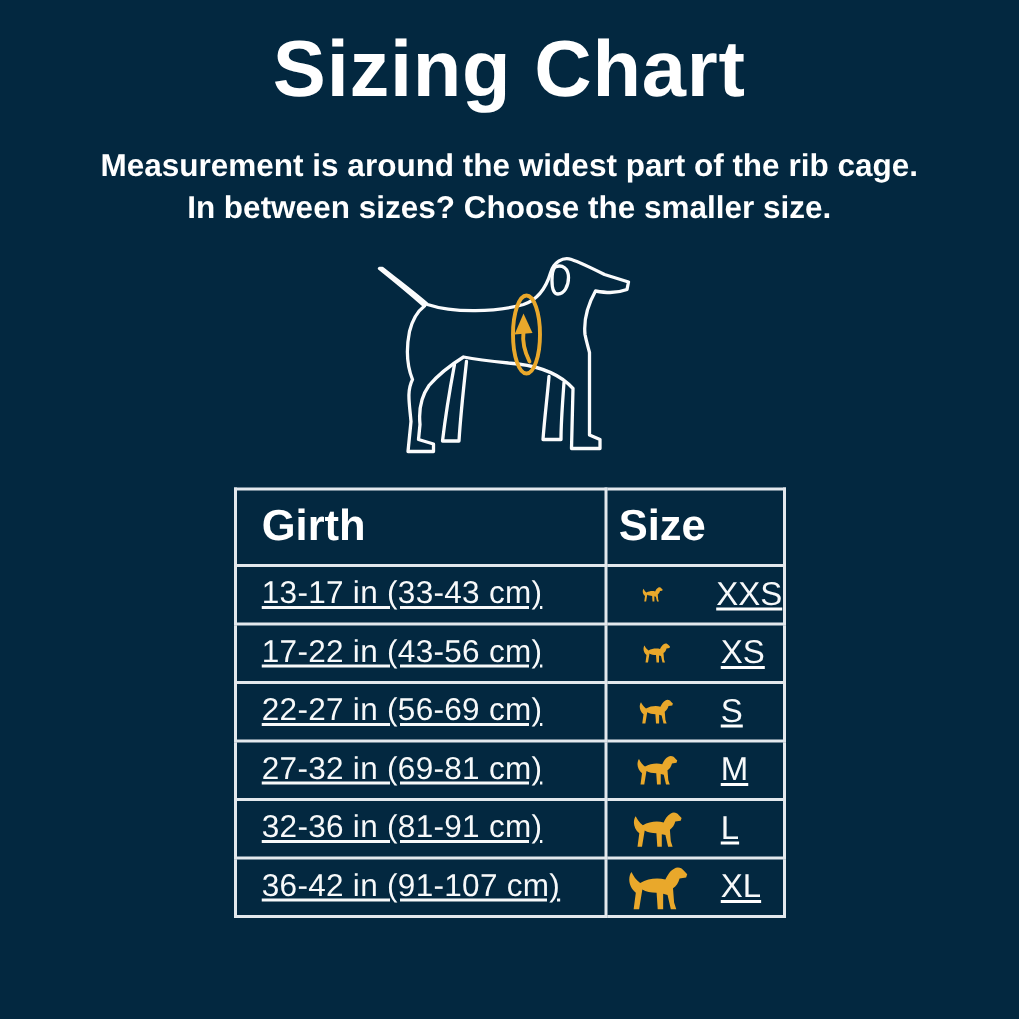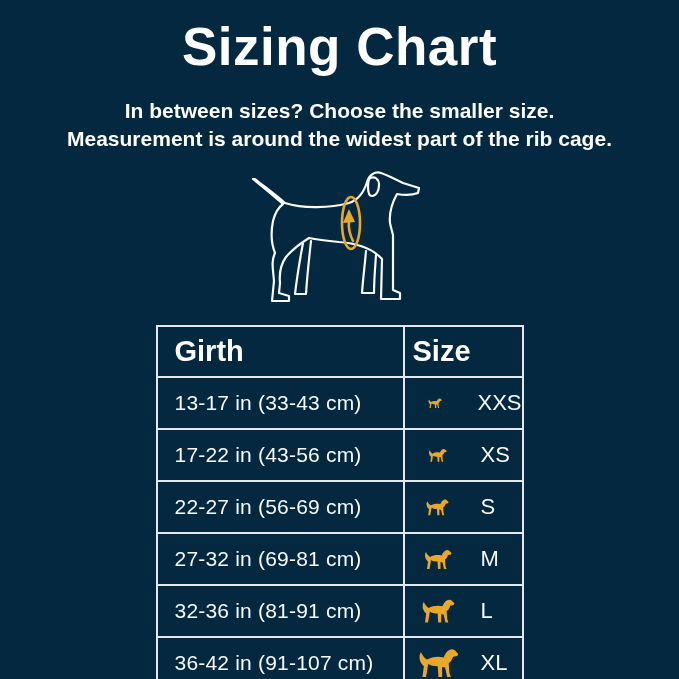--- a/index.html
+++ b/index.html
@@ -29,21 +29,21 @@
     table-layout: fixed;
   }
   table.size-table th, table.size-table td {
     border: 2px solid #e3e8ed;
     vertical-align: middle;
   }
   col.col-girth { width: 247px; }
   col.col-size  { width: 119px; }
   th { height: 51px; text-align: left; font-size: 29px; font-weight: 700; padding-left: 17px; }
   th.size-h { padding-left: 8px; }
-  td { height: 52px; }
+  td { height: 39px; text-decoration: underline; }
   td.girth-cell { font-size: 21px; font-weight: 400; padding-left: 17px; color: #f7f9fa; letter-spacing: 0.2px; }
   td.size-cell { padding: 0; }
   .size-inner { display: flex; align-items: center; height: 100%; padding-left: 8px; }
   .icon-box { width: 48px; display: flex; justify-content: center; align-items: flex-end; }
   .size-label { font-size: 22px; font-weight: 400; margin-left: 20px; color: #f7f9fa; }
   .dog-ico { fill: #e9a82b; display: block; }
   .dog-xxs { height: 12px; width: 15px; }
   .dog-xs  { height: 16px; width: 20px; }
   .dog-s   { height: 20px; width: 25px; }
   .dog-m   { height: 24px; width: 30px; }
@@ -57,22 +57,22 @@
   <defs>
     <symbol id="dogico" viewBox="0 0 60 48">
       <path d="M8 10 C10 14 12 17 16 20 C23 16 32 15 39 17 C41 13 43 9 47 7 C50 5 54 6 56 9 L59 12 L58 15 L52 16 C51 20 49 23 46 25 L47 38 L49 44 L44 44 L41 31 L37 30 L37 44 L32 44 L31 29 C26 29 21 28 18 26 L17 32 L15 44 L10 44 L12 29 C8 26 6 21 6 17 C6 14 7 11 8 10 Z"></path>
     </symbol>
   </defs>
 </svg>
 
 <h1 class="title">Sizing Chart</h1>
 
 <div class="subtitle">
+  <div>Measurement is around the widest part of the rib cage.</div>
   <div>In between sizes? Choose the smaller size.</div>
-  <div>Measurement is around the widest part of the rib cage.</div>
 </div>
 
 <div class="figure-wrap">
   <svg width="210" height="155" viewBox="0 0 210 155">
 
     <g stroke="#fafbfc" stroke-width="2.2" fill="none" stroke-linecap="round" stroke-linejoin="round">
       <path d="M141 92 C140 106 139 118 139 130 L127 130 C128 116 130 100 131 88"></path>
       <path d="M76 78 C74 96 72 114 71 131 L60 131 C62 114 65 96 68 80"></path>
 
       <path d="M20 16 C30 24 42 33 50 40 C68 46 96 45 114 40 C123 37 129 29 132 19 C134 12 140 8 146 10 C152 12 160 16 168 20 L184 25 L183 30 C175 33 168 32 162 31 C157 40 154 50 155 60 C156 65 157 68 158 72 C158 90 158 110 158 127 L165 130 L165 136 L146 136 L147 96 L144 93 C134 84 118 80 104 79 C94 78 84 77 74 75 C66 80 57 87 51 94 C46 101 44 110 45 120 L44 130 L54 133 L54 138 L37 138 L39 118 C38 106 36 98 40 90 C36 80 36 68 38 58 C40 50 44 44 48 41 C40 34 28 24 18 16 Z"></path>

